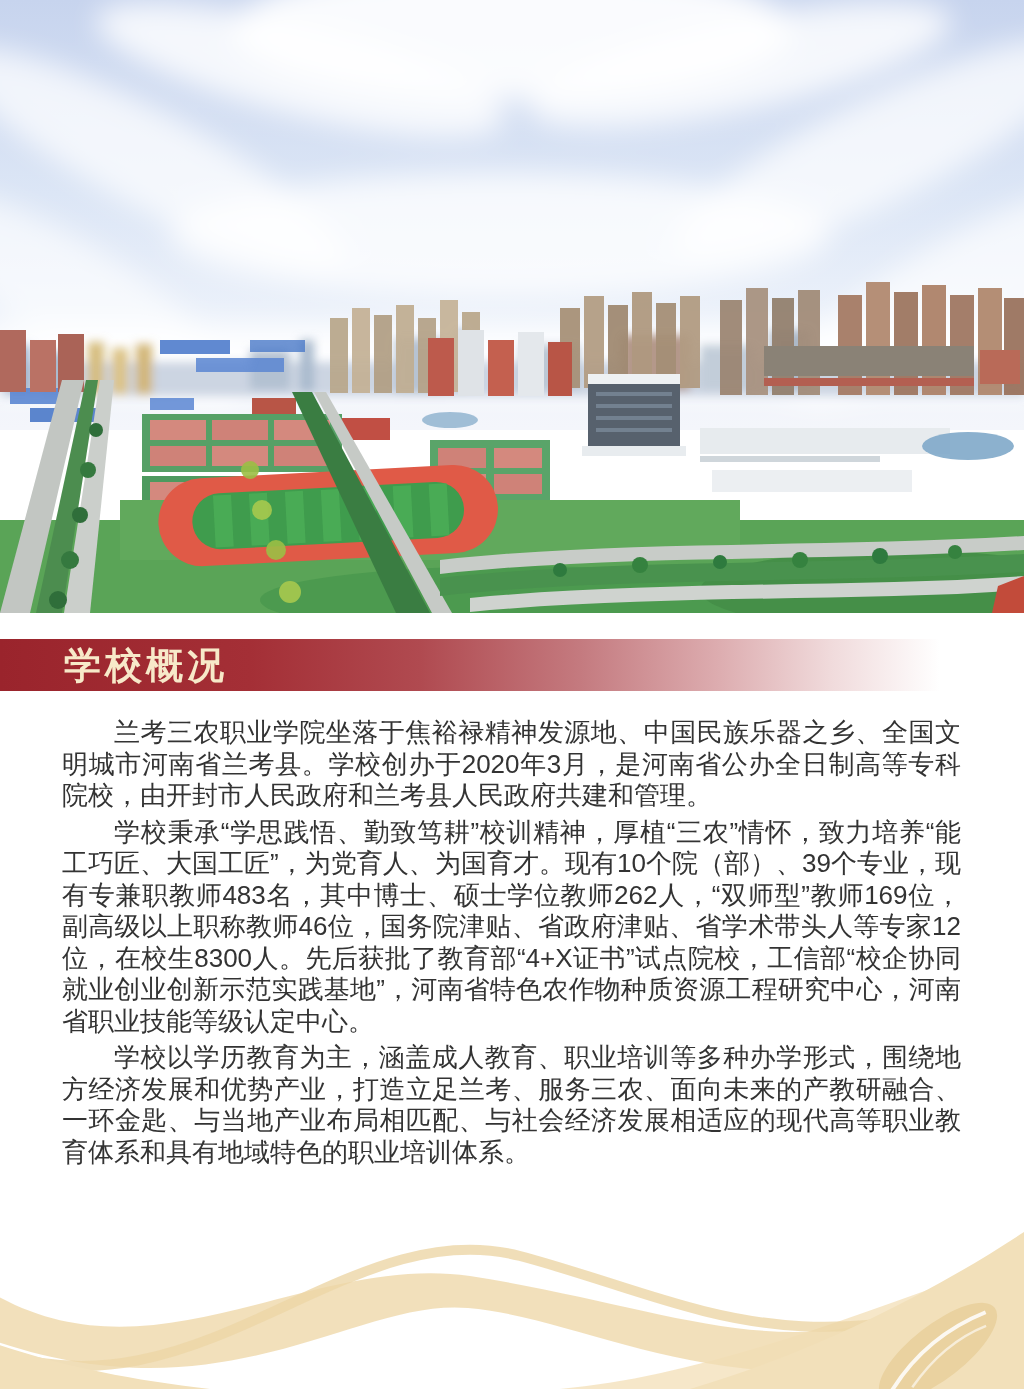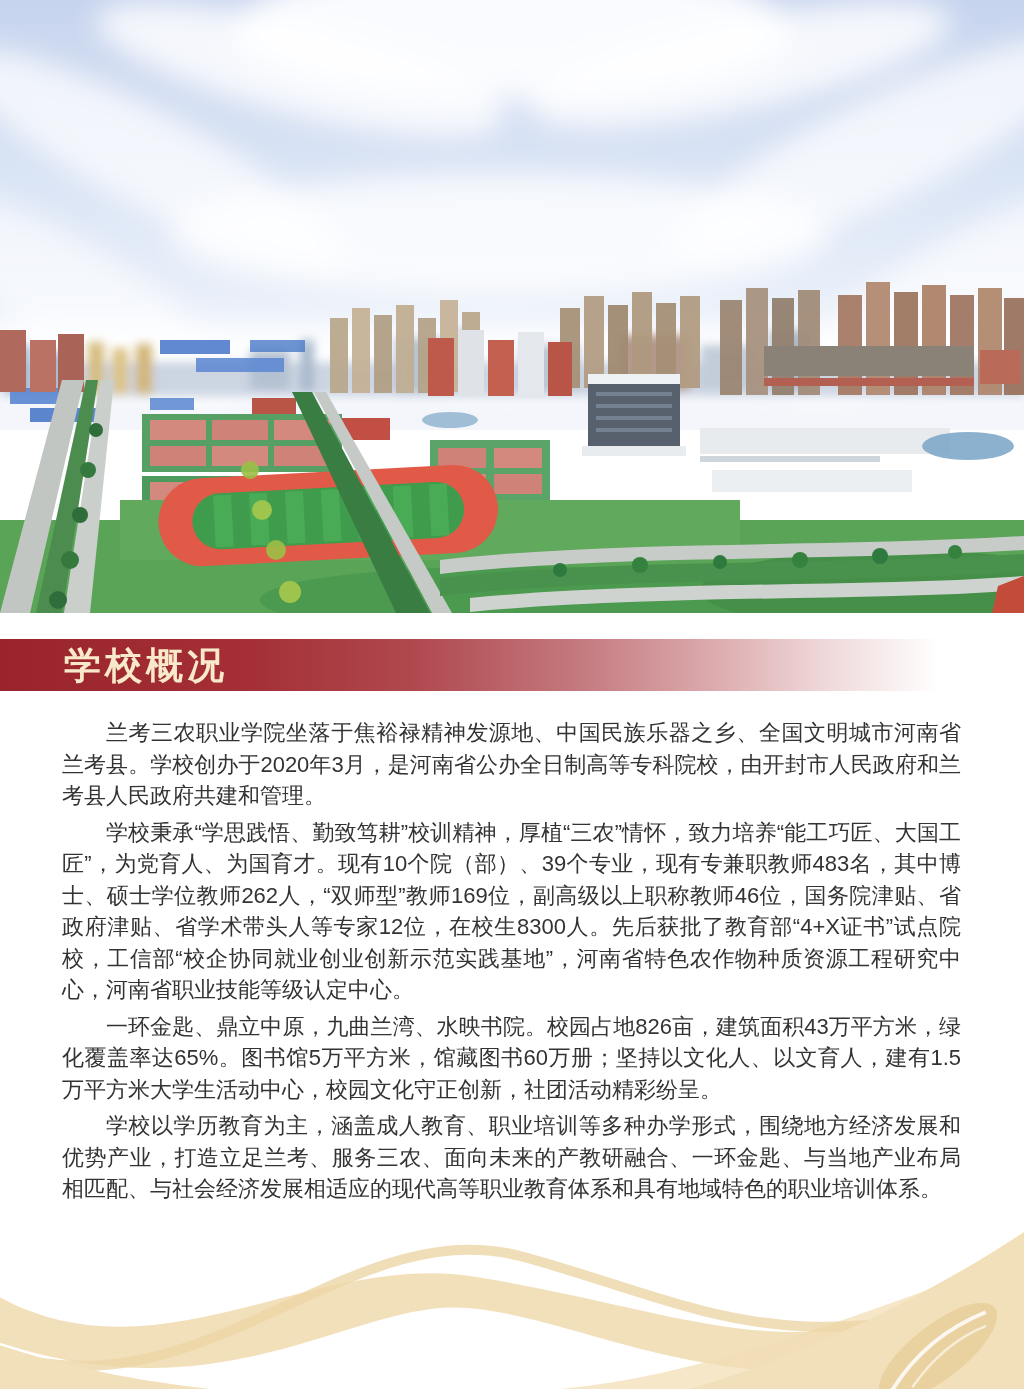--- a/index.html
+++ b/index.html
@@ -30,21 +30,21 @@
     font-size: 37px; line-height: 53px; font-weight: 800;
     color: #f7e9c9; letter-spacing: 4px; padding-left: 64px;
     font-family: "Liberation Sans", "DejaVu Sans", sans-serif;
   }
 
   
   article.overview {
     position: absolute; left: 62px; top: 717px; width: 899px;
     z-index: 2;
     color: #333333;
-    font-size: 22px; line-height: 31.5px;
+    font-size: 26px; line-height: 31.5px;
     text-align: justify;
   }
   article.overview p {
     text-indent: 2em;
     margin: 0 0 5px 0;
   }
 
   
   .waves {
     position: absolute; left: 0; bottom: 0;
@@ -254,21 +254,20 @@
     </svg>
   </div>
 
   <div class="banner">
     <h1>学校概况</h1>
   </div>
 
   <article class="overview">
     <p>兰考三农职业学院坐落于焦裕禄精神发源地、中国民族乐器之乡、全国文明城市河南省兰考县。学校创办于2020年3月，是河南省公办全日制高等专科院校，由开封市人民政府和兰考县人民政府共建和管理。</p>
     <p>学校秉承“学思践悟、勤致笃耕”校训精神，厚植“三农”情怀，致力培养“能工巧匠、大国工匠”，为党育人、为国育才。现有10个院（部）、39个专业，现有专兼职教师483名，其中博士、硕士学位教师262人，“双师型”教师169位，副高级以上职称教师46位，国务院津贴、省政府津贴、省学术带头人等专家12位，在校生8300人。先后获批了教育部“4+X证书”试点院校，工信部“校企协同就业创业创新示范实践基地”，河南省特色农作物种质资源工程研究中心，河南省职业技能等级认定中心。</p>
-    <p>一环金匙、鼎立中原，九曲兰湾、水映书院。校园占地826亩，建筑面积43万平方米，绿化覆盖率达65%。图书馆5万平方米，馆藏图书60万册；坚持以文化人、以文育人，建有1.5万平方米大学生活动中心，校园文化守正创新，社团活动精彩纷呈。</p>
     <p>学校以学历教育为主，涵盖成人教育、职业培训等多种办学形式，围绕地方经济发展和优势产业，打造立足兰考、服务三农、面向未来的产教研融合、一环金匙、与当地产业布局相匹配、与社会经济发展相适应的现代高等职业教育体系和具有地域特色的职业培训体系。</p>
   </article>
 
   <div class="waves">
     <svg viewBox="0 0 1024 165" preserveAspectRatio="none">
 
       <path d="M 560,165 C 700,152 850,95 1024,30 L 1024,165 Z" fill="#f5e6c6" opacity="0.95"></path>
 
       <path d="M -30,55 C 140,175 300,28 470,52 C 640,78 760,132 880,96 C 950,74 1000,38 1054,18
                L 1054,72 C 980,108 900,150 800,148 C 660,146 560,92 468,84 C 350,74 220,205 -30,108 Z" fill="#f1ddb4" opacity="0.9"></path>

